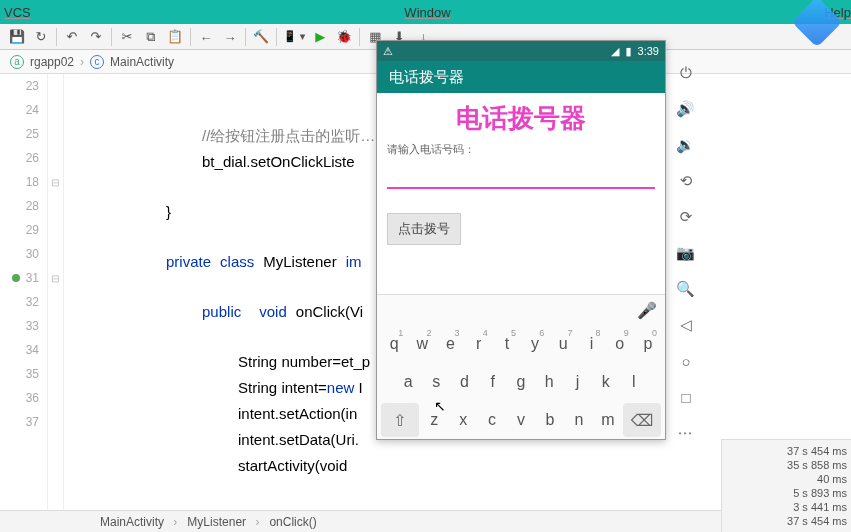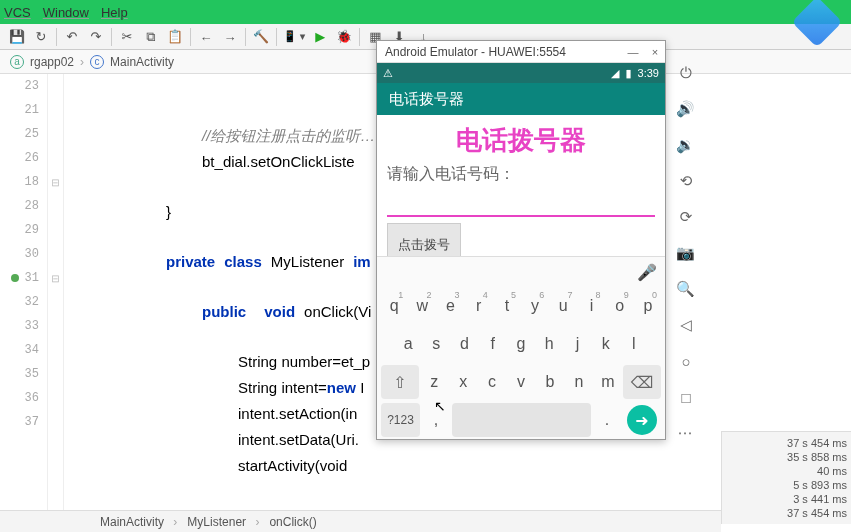--- a/index.html
+++ b/index.html
@@ -1,19 +1,19 @@
 <!DOCTYPE html>
 <html><head>
 <meta charset="utf-8">
 <style>
 * { margin: 0; padding: 0; box-sizing: border-box; font-family: "Segoe UI", Arial, sans-serif; }
 body { width: 851px; height: 532px; overflow: hidden; background: #f4f4f4; position: relative; }
 
 
-.top-menu { height: 24px; background: #22c55e; display: flex; align-items: center; padding-left: 4px; gap: 12px; font-size: 13px; color: #333; }
+.top-menu { height: 24px; background: #14b8a6; display: flex; align-items: center; padding-left: 4px; gap: 12px; font-size: 13px; color: #333; justify-content: space-between; }
 .top-menu span { text-decoration: underline; text-decoration-color: #999; }
 
 
 .toolbar { height: 26px; background: #f4f4f4; border-bottom: 1px solid #ccc; display: flex; align-items: center; padding-left: 8px; gap: 6px; }
 .tb-btn { width: 18px; height: 18px; display: flex; align-items: center; justify-content: center; font-size: 13px; color: #555; }
 .tb-sep { width: 1px; height: 18px; background: #ccc; }
 
 
 .breadcrumb { height: 24px; background: #f9f9f9; border-bottom: 1px solid #ddd; display: flex; align-items: center; padding-left: 10px; font-size: 12px; color: #555; gap: 6px; }
 .bc-item { }
@@ -25,56 +25,56 @@
 
 .tabs { height: 26px; background: #eee; display: flex; align-items: flex-end; padding-left: 20px; gap: 2px; }
 .tab { display: flex; align-items: center; height: 24px; padding: 0 8px; background: #e8e8e8; border: 1px solid #ccc; border-bottom: none; border-radius: 3px 3px 0 0; font-size: 12px; gap: 4px; }
 .tab.active { background: #fff; border-bottom: 2px solid #fff; position: relative; top: 1px; }
 .tab.active::after { content:''; position:absolute; bottom:-3px; left:0; right:0; height:2px; background:#4a7fb0; }
 .tab .close { color: #888; margin-left: 4px; }
 
 
 .editor-area { position: absolute; top: 74px; left: 0; right: 0; bottom: 0; background: #fff; display: flex; }
 .gutter { width: 48px; background: #fff; border-right: 1px solid #eee; }
-.gutter .ln { height: 24px; display: flex; align-items: center; justify-content: flex-end; padding-right: 8px; color: #aaa; font-size: 12px; font-family: Liberation Mono, monospace; }
+.gutter .ln { height: 24px; display: flex; align-items: center; justify-content: flex-end; padding-right: 8px; color: #aaa; font-size: 12px; font-family: Liberation Sans, sans-serif; }
 .gutter .ln.marked::before { content:''; width:8px; height:8px; background:#5a5; border-radius:50%; margin-right:6px; }
 .fold-gutter { width: 16px; border-right: 1px solid #eee; }
 .fold-gutter .fm { height: 24px; display:flex; align-items:center; justify-content:center; color:#bbb; font-size:10px; }
 .code { flex: 1; font-family: Consolas, "Courier New", monospace; font-size: 15px; line-height: 24px; padding-left: 30px; white-space: pre; overflow: hidden; }
-.kw { color: #0033b3; font-weight: bold; }
-.comment { color: #808080; font-style: italic; }
+.kw { color: #0033b3; font-weight: normal; }
+.comment { color: #808080; }
 .plain { color: #000; }
 
 
 .bottom-bc { position: absolute; bottom: 0; left: 0; right: 130px; height: 22px; background: #f4f4f4; border-top: 1px solid #ddd; display: flex; align-items: center; padding-left: 100px; font-size: 12px; color: #555; gap: 10px; }
 .bottom-bc span::after { content:' ›'; color:#aaa; margin-left:6px; }
 .bottom-bc span:last-child::after { content:''; }
 
 
-.timing { position: absolute; right: 0; bottom: 8px; width: 130px; background: #f4f4f4; font-size: 11px; color: #555; padding: 4px; text-align: right; line-height: 14px; border-left:1px solid #ddd; border-top:1px solid #ddd;}
+.timing { position: absolute; right: 0; bottom: 0; width: 130px; background: #f4f4f4; font-size: 11px; color: #555; padding: 4px; text-align: right; line-height: 14px; border-left:1px solid #ddd; border-top:1px solid #ddd;}
 .timing div { white-space: nowrap; }
 
 
 .watermark { position: absolute; top: 4px; right: 16px; display: flex; align-items: center; gap: 6px; opacity: 0.85; z-index: 30; }
 .wm-logo { width: 36px; height: 36px; transform: rotate(45deg); background: linear-gradient(135deg,#3db6ff,#1a73e8); border-radius: 6px; }
 .wm-text { font-size: 28px; color: #a9a9a9; font-weight: 400; letter-spacing: 2px; }
 
 
 .emulator { position: absolute; left: 376px; top: 40px; width: 290px; height: 400px; background: #fff; border: 1px solid #999; box-shadow: 0 2px 8px rgba(0,0,0,0.25); z-index: 20; }
 .emu-title { height: 22px; background: #fff; border-bottom: 1px solid #ddd; display: flex; align-items: center; padding-left: 8px; font-size: 12px; color: #444; }
 .emu-title .ctrl { margin-left: auto; display:flex; gap:2px;}
 .emu-title .ctrl span { width:20px; height:16px; display:flex; align-items:center; justify-content:center; color:#666; font-size:11px; border:1px solid transparent;}
 .emu-status { height: 20px; background: #1b716b; color: #fff; display: flex; align-items: center; justify-content: flex-end; padding: 0 6px; font-size: 11px; gap: 6px;}
 .emu-status .warn { margin-right:auto; }
 .emu-appbar { height: 32px; background: #0b857d; color: #fff; display: flex; align-items: center; padding-left: 12px; font-size: 15px; }
 .emu-body { background: #fff; }
 .emu-h1 { text-align: center; color: #e843c4; font-size: 26px; font-weight: bold; padding: 8px 0 4px; }
-.emu-hint { font-size: 16px; color: #666; padding: 2px 10px; }
+.emu-hint { font-size: 11px; color: #666; padding: 2px 10px; }
 .emu-input { margin: 4px 10px 6px; border-bottom: 2px solid #e843c4; height: 26px; }
-.emu-btn { margin: 0 10px; padding: 12px 10px; background: #e6e6e6; border: 1px solid #ccc; display: inline-block; font-size: 13px; color: #444; }
+.emu-btn { margin: 18px 10px; padding: 6px 10px; background: #e6e6e6; border: 1px solid #ccc; display: inline-block; font-size: 13px; color: #444; }
 
 
 .kbd { position: absolute; left: 0; right: 0; bottom: 0; background: #fafafa; border-top: 1px solid #ddd; }
 .kbd-sug { height: 30px; display: flex; align-items: center; padding: 0 8px; }
 .kbd-sug .mic { margin-left: auto; color:#777; }
 .kbd-row { display: flex; justify-content: center; gap: 2px; padding: 2px 4px; }
 .key { flex: 1; min-width: 0; height: 34px; display: flex; align-items: center; justify-content: center; font-size: 16px; color: #555; position: relative; }
 .key .alt { position: absolute; top: 1px; right: 4px; font-size: 9px; color: #999; }
 .key.shift, .key.bksp { background: #e8e8e8; border-radius: 4px; flex: 1.4; color:#666; }
 .key.sym { background: #e8e8e8; border-radius: 4px; flex: 1.4; font-size: 12px; }
@@ -142,21 +142,21 @@
   <div class="tab active">
     <span style="color:#47c;">ⓒ</span>
     <span>MainActivity.java</span>
     <span class="close">×</span>
   </div>
 </div>
 
 <div class="editor-area">
   <div class="gutter">
     <div class="ln">23</div>
-    <div class="ln">21</div>
+    <div class="ln">24</div>
     <div class="ln">25</div>
     <div class="ln">26</div>
     <div class="ln">18</div>
     <div class="ln">28</div>
     <div class="ln">29</div>
     <div class="ln">30</div>
     <div class="ln marked">31</div>
     <div class="ln">32</div>
     <div class="ln">33</div>
     <div class="ln">34</div>
@@ -213,27 +213,20 @@
   <div>5 s 893 ms</div>
   <div>3 s 441 ms</div>
   <div>37 s 454 ms</div>
 </div>
 
 <div class="watermark">
   <div class="wm-logo"></div>
 </div>
 
 <div class="emulator">
-  <div class="emu-title">
-    <span>Android Emulator - HUAWEI:5554</span>
-    <div class="ctrl">
-      <span>—</span>
-      <span>×</span>
-    </div>
-  </div>
   <div class="emu-status">
     <span class="warn">⚠</span>
     <span>◢</span>
     <span>▮</span>
     <span>3:39</span>
   </div>
   <div class="emu-appbar">
     <span>电话拨号器</span>
   </div>
   <div class="emu-body">
@@ -273,27 +266,20 @@
       <div class="key shift">⇧</div>
     <div class="key">z</div>
         <div class="key">x</div>
         <div class="key">c</div>
         <div class="key">v</div>
         <div class="key">b</div>
         <div class="key">n</div>
         <div class="key">m</div>
         <div class="key bksp">⌫</div>
       </div>
-    <div class="kbd-row">
-      <div class="key sym">?123</div>
-      <div class="key comma">,</div>
-      <div class="key space"></div>
-      <div class="key dot">.</div>
-      <div class="key enter">➜</div>
-    </div>
   </div>
 </div>
 
 <div class="side-ctrl">
   <div class="sc">⏻</div>
   <div class="sc">🔊</div>
   <div class="sc">🔉</div>
   <div class="sc">⟲</div>
   <div class="sc">⟳</div>
   <div class="sc">📷</div>

